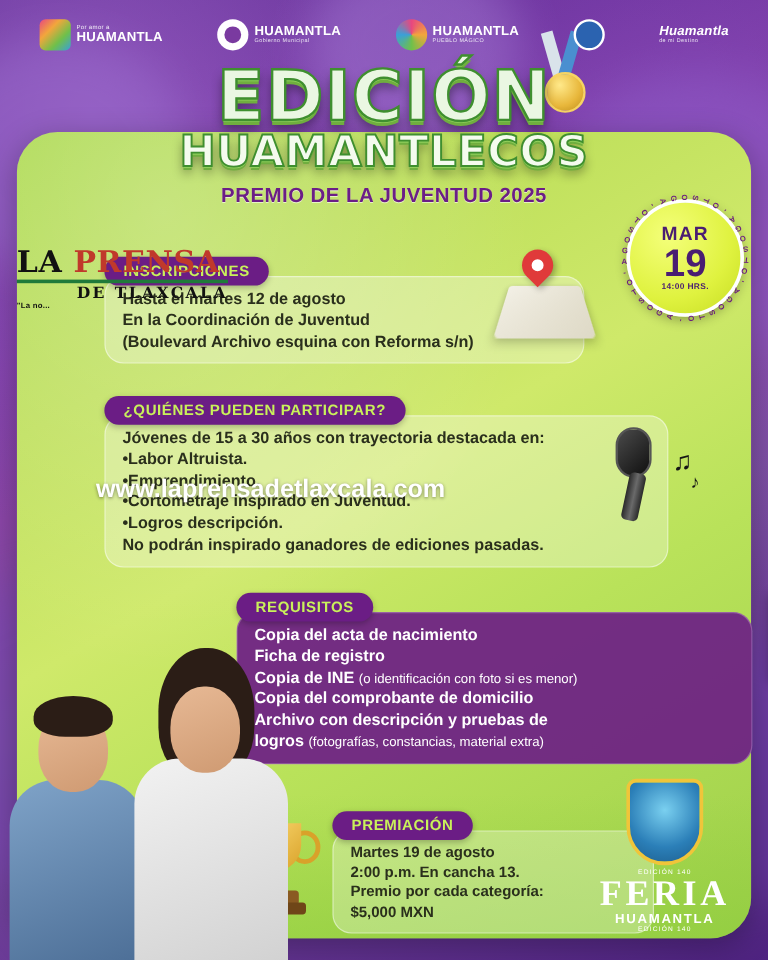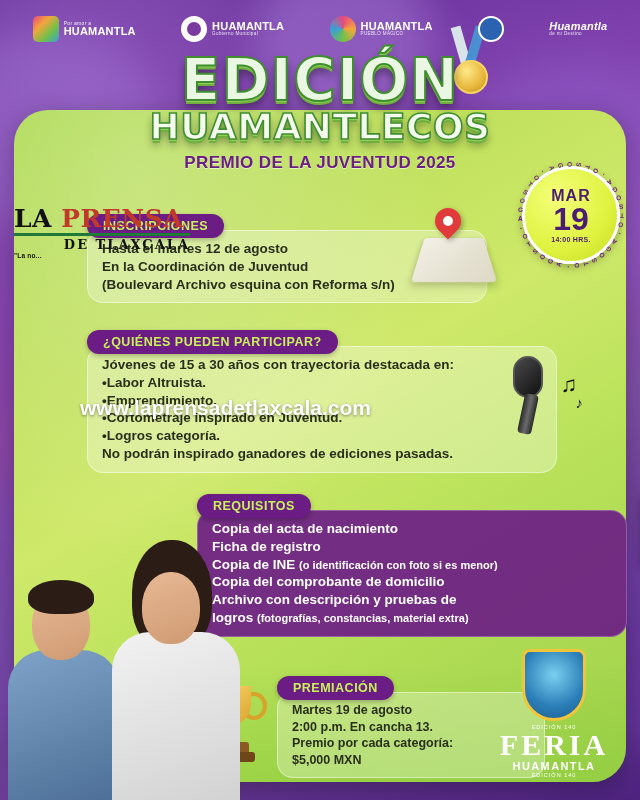--- a/index.html
+++ b/index.html
@@ -107,21 +107,21 @@
     padding:5px 16px;border-radius:14px;font-size:12.5px;letter-spacing:.5px;
     box-shadow:0 2px 5px rgba(0,0,0,.25);
   }
   .sec{position:absolute;z-index:5;margin-left:19px;}
   .card{
     background:rgba(255,255,255,.30);
     border:1px solid rgba(255,255,255,.45);
     border-radius:16px;padding:9px 14px;margin-top:-8px;
   }
   .body-txt{color:#2a2f1c;font-size:13.5px;font-weight:bold;line-height:1.32;}
-  .note{font-size:11px;font-weight:bold;}
+  .note{font-size:11px;font-weight:normal;}
 
   
   .s-insc{left:68px;top:214px;width:400px;}
   .pin{position:absolute;right:-8px;top:-6px;width:86px;height:78px;}
   .pin .map{position:absolute;left:10px;top:24px;width:70px;height:48px;border-radius:4px;
     background:linear-gradient(135deg,#f3f0e6,#ded9c6);transform:perspective(60px) rotateX(28deg);
     box-shadow:0 2px 6px rgba(0,0,0,.25);}
   .pin .drop{position:absolute;left:26px;top:0;width:26px;height:26px;border-radius:50% 50% 50% 0;
     background:#e03a3a;transform:rotate(-45deg);box-shadow:0 3px 5px rgba(0,0,0,.3);}
   .pin .drop:after{content:"";position:absolute;left:8px;top:8px;width:10px;height:10px;border-radius:50%;background:#fff;}
@@ -315,21 +315,21 @@
     </div>
   </div>
 
   <div class="sec s-quien">
     <div class="chip">¿QUIÉNES PUEDEN PARTICIPAR?</div>
     <div class="card">
       <div class="body-txt">Jóvenes de 15 a 30 años con trayectoria destacada en:</div>
       <div class="body-txt">•Labor Altruista.</div>
       <div class="body-txt">•Emprendimiento.</div>
       <div class="body-txt">•Cortometraje inspirado en Juventud.</div>
-      <div class="body-txt">•Logros categoría.</div>
+      <div class="body-txt">•Logros descripción.</div>
       <div class="body-txt">No podrán inspirado ganadores de ediciones pasadas.</div>
     </div>
     <div class="mic">
       <div class="head"></div>
       <div class="body"></div>
       <div class="note1">♫</div>
       <div class="note2">♪</div>
     </div>
   </div>
 

